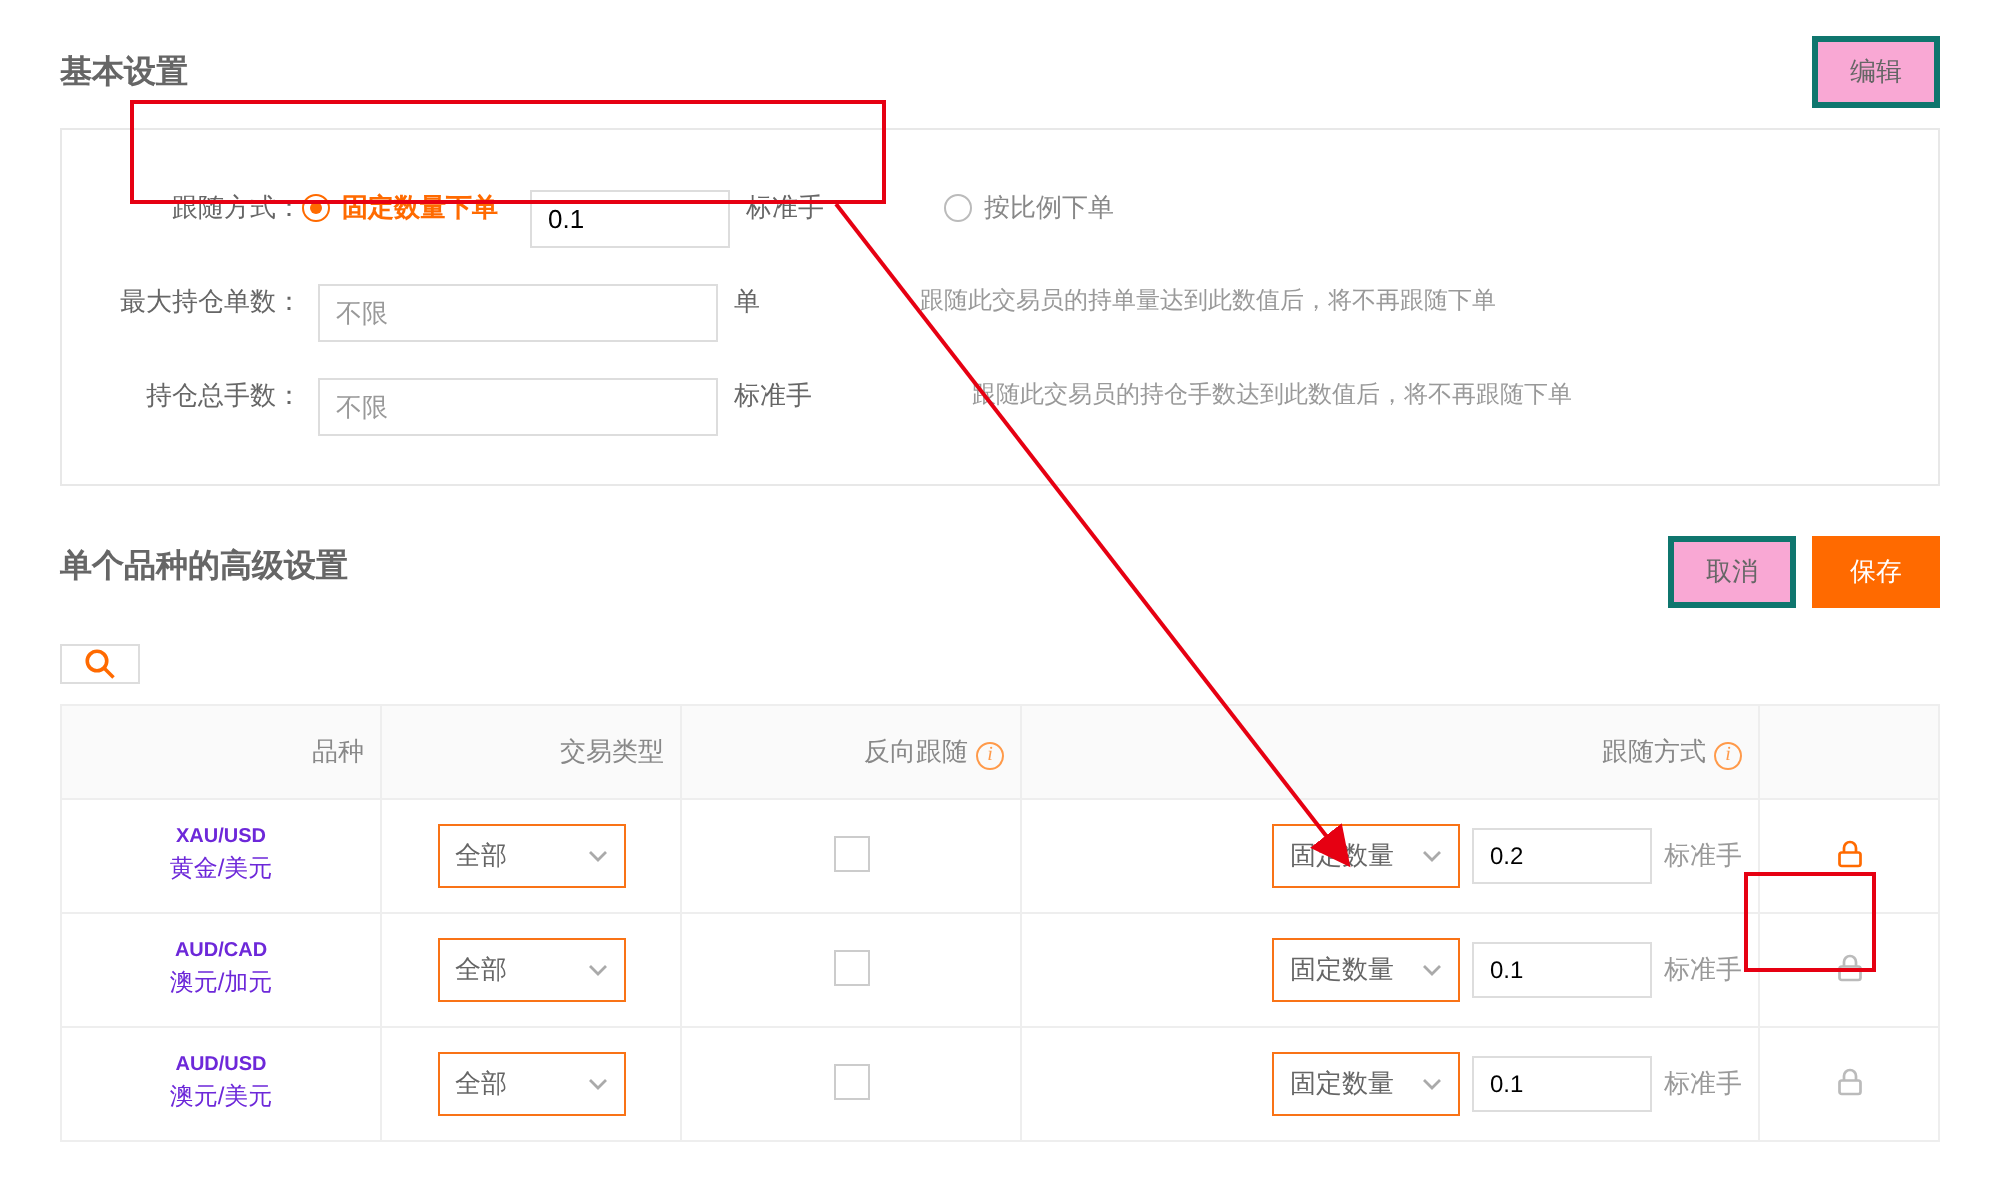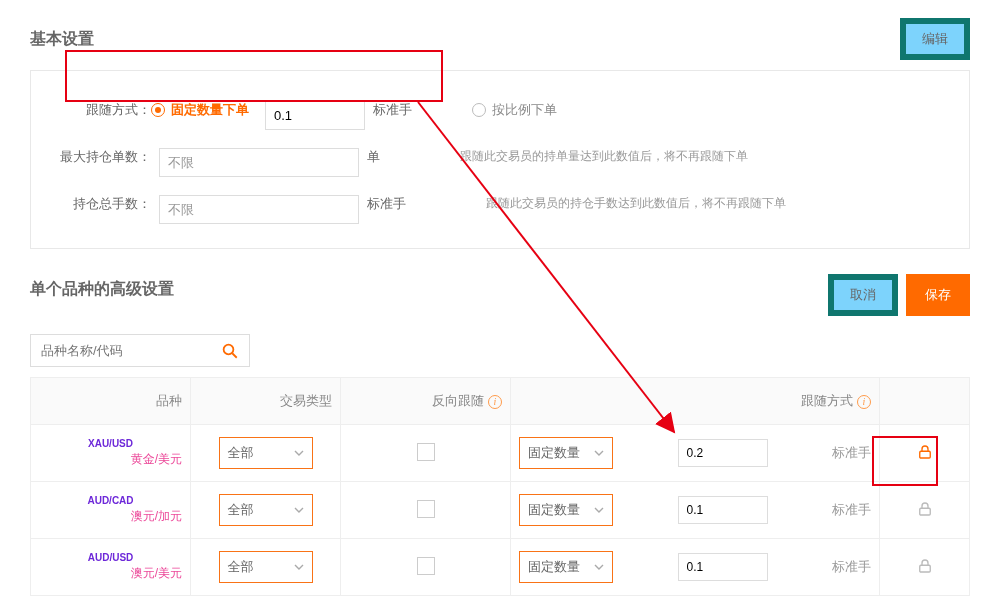--- a/index.html
+++ b/index.html
@@ -1,19 +1,19 @@
 <!DOCTYPE html>
 <html><head>
   <meta charset="utf-8">
   <style>
     * { box-sizing: border-box; margin: 0; padding: 0; }
     body { font-family: "Microsoft YaHei", Arial, sans-serif; font-size: 13px; color: #333; background: #fff; width: 1000px; height: 600px; position: relative; overflow: hidden; }
     .section-header { display: flex; justify-content: space-between; align-items: center; padding: 18px 30px 10px; }
     .section-title { font-size: 16px; color: #666; font-weight: 600; }
-    .btn-ghost { background: #7dd3fc; border: 6px solid #0f766e; color: #666; padding: 6px 16px; cursor: pointer; font-size: 13px; }
+    .btn-ghost { background: #f9a8d4; border: 3px solid #0f766e; color: #666; padding: 6px 16px; cursor: pointer; font-size: 13px; }
     .btn-primary { background: #ff6a00; border: 1px solid #ff6a00; color: #fff; padding: 6px 18px; cursor: pointer; font-size: 13px; }
     .panel { border: 1px solid #e8e8e8; margin: 0 30px 24px; padding: 16px 20px 20px; }
     .row { display: flex; align-items: flex-start; margin: 14px 0 18px; }
     .row-label { width: 100px; text-align: right; color: #666; font-size: 13px; }
     .radio-opt { display: inline-flex; align-items: center; margin-right: 8px; }
     .radio-circle { width: 14px; height: 14px; border: 1px solid #ff6a00; border-radius: 50%; display: inline-flex; align-items: center; justify-content: center; margin-right: 6px; }
     .radio-circle.checked::after { content: ""; width: 6px; height: 6px; background: #ff6a00; border-radius: 50%; }
     .radio-circle.grey { border-color: #bbb; }
     .radio-label { font-size: 13px; font-family: Liberation Serif, serif; }
     .radio-label.active { color: #ff6a00; font-weight: 600; }
@@ -24,27 +24,27 @@
     .highlight-box-1 { position: absolute; border: 2.5px solid #e60012; left: 65px; top: 50px; width: 378px; height: 52px; pointer-events: none; z-index: 10; }
     .highlight-box-2 { position: absolute; border: 2.5px solid #e60012; left: 872px; top: 436px; width: 66px; height: 50px; pointer-events: none; z-index: 10; }
     .arrow-svg { position: absolute; left: 0; top: 0; pointer-events: none; z-index: 9; }
     .search-wrap { margin: 10px 30px; display: inline-flex; border: 1px solid #ddd; }
     .search-input { border: none; padding: 8px 10px; font-size: 13px; width: 180px; outline: none; }
     .search-btn { border: none; background: #fff; padding: 0 10px; cursor: pointer; display: flex; align-items: center; }
     .table { width: calc(100% - 60px); margin: 0 30px; border-collapse: collapse; }
     .table th { border: 1px solid #eee; padding: 14px 8px; font-weight: normal; color: #888; font-size: 13px; text-align: right; background: #fafafa; }
     .table td { border: 1px solid #eee; padding: 12px 8px; text-align: center; vertical-align: middle; }
     .sym-main { font-weight: bold; color: #6d28d9; font-size: 10px; }
-    .sym-sub { color: #ec4899; font-size: 12px; margin-top: 2px; text-align: right; }
+    .sym-sub { color: #6d28d9; font-size: 12px; margin-top: 2px; }
     .select-like { display: inline-flex; align-items: center; justify-content: space-between; border: 1px solid #f97316; padding: 6px 8px; width: 94px; cursor: pointer; color: #666; font-size: 13px; }
     .chev { margin-left: 6px; }
     .chk { width: 18px; height: 18px; border: 1px solid #ccc; display: inline-block; }
     .info-icon { display: inline-flex; width: 14px; height: 14px; border: 1.2px solid #ff9a4a; border-radius: 50%; color: #ff9a4a; font-size: 10px; align-items: center; justify-content: center; margin-left: 4px; font-style: italic; font-family: serif; }
     .lock-icon { display: inline-block; }
-    .follow-cell { display: flex; align-items: center; justify-content: space-between; gap: 22px; }
+    .follow-cell { display: flex; align-items: center; justify-content: flex-end; gap: 6px; }
     .follow-input { border: 1px solid #ddd; padding: 6px 8px; width: 90px; font-size: 12px; }
     .col-sym { width: 160px; }
     .col-type { width: 150px; }
     .col-rev { width: 170px; }
     .col-follow { width: auto; }
     .col-lock { width: 90px; }
     .action-row { display: flex; justify-content: flex-end; gap: 8px; padding-right: 30px; margin-top: -36px; margin-bottom: 8px; }
   </style>
 </head>
 <body>
@@ -90,21 +90,20 @@
 
 <div class="section-header" style="padding-top:6px;">
   <div class="section-title">单个品种的高级设置</div>
 </div>
 <div class="action-row">
   <button class="btn-ghost">取消</button>
   <button class="btn-primary">保存</button>
 </div>
 
 <div class="search-wrap">
-  <input class="search-input" placeholder="品种名称/代码" style="">
   <button class="search-btn">
     <svg width="18" height="18" viewBox="0 0 24 24" fill="none" stroke="#ff6a00" stroke-width="2.4">
         <circle cx="10" cy="10" r="6.5"></circle>
         <line x1="15" y1="15" x2="21" y2="21"></line>
       </svg>
   </button>
 </div>
 
 <table class="table">
   <thead>

